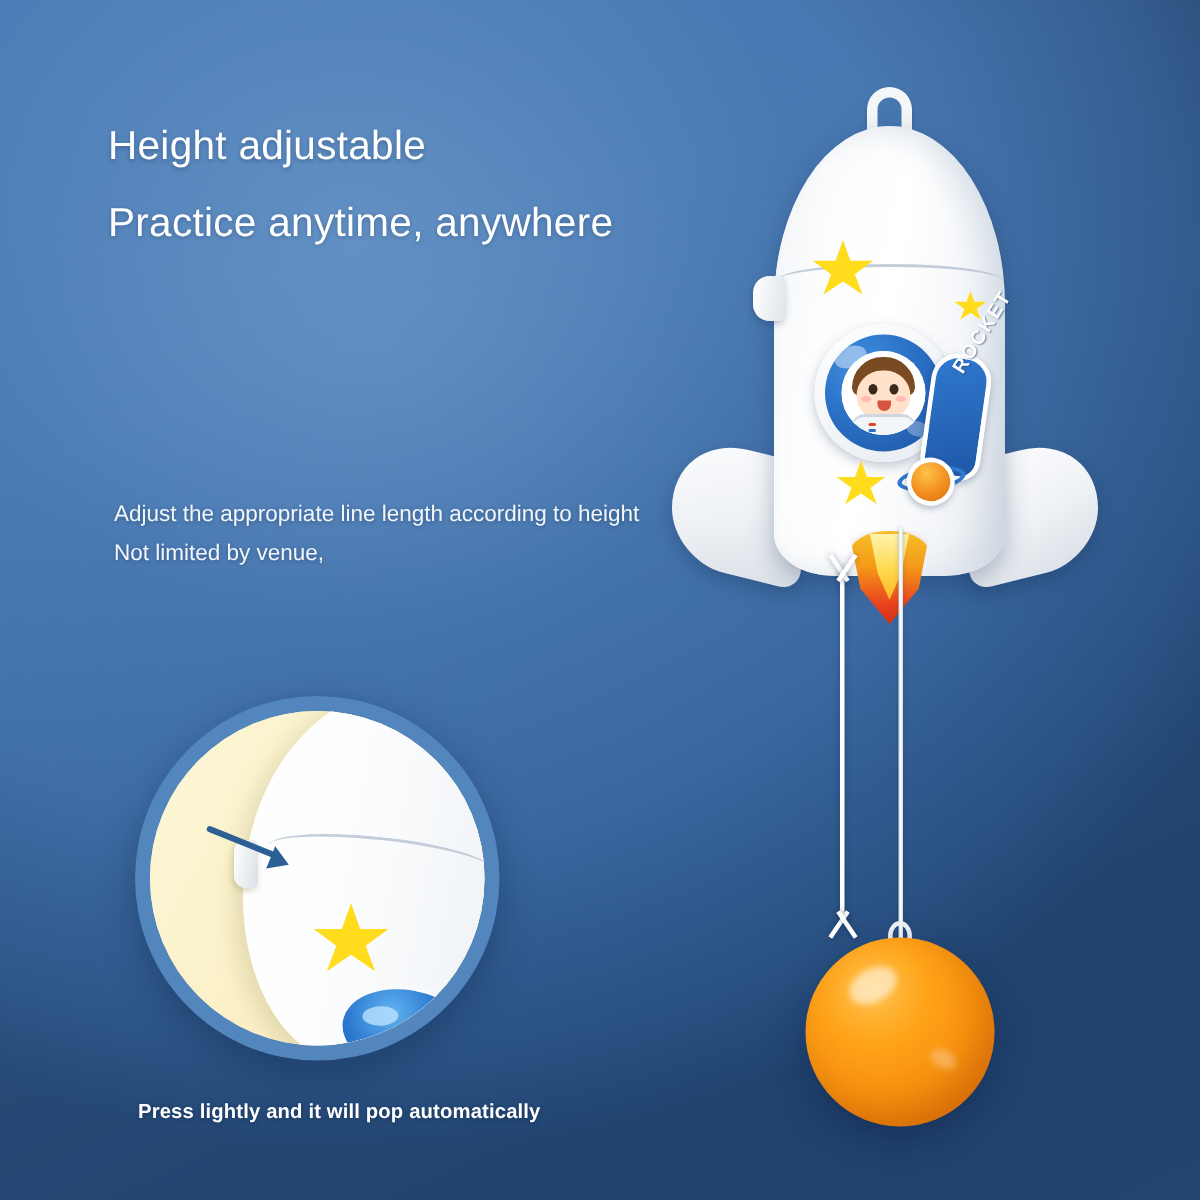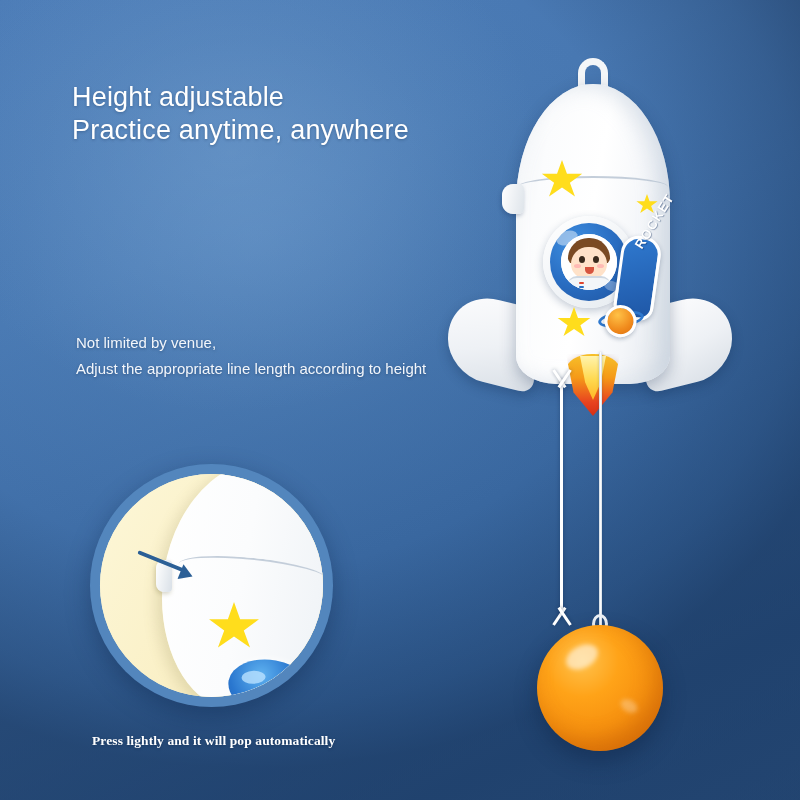--- a/index.html
+++ b/index.html
@@ -36,39 +36,38 @@
   }
 
   
   .headline {
     position:absolute; left:72px; top:82px;
     color:#ffffff;
     font-size:27px; font-weight:normal;
     letter-spacing:0.2px;
     text-shadow:0 1px 3px rgba(10,30,60,0.30);
   }
-  .headline .line2 { margin-top:2px; display:block; }
+  .headline .line2 { margin-top:20px; display:block; }
   .headline .line1 { display:block; }
 
   .subtext {
     position:absolute; left:76px; top:330px;
     color:#f2f6fb;
     font-size:15px; font-weight:400;
     line-height:26px;
     text-shadow:0 1px 3px rgba(10,30,60,0.35);
   }
   .subtext span { display:block; }
 
   .caption {
     position:absolute; left:92px; top:733px;
     color:#ffffff;
     font-size:13.5px; font-weight:bold;
     letter-spacing:0.1px;
     text-shadow:0 1px 3px rgba(10,30,60,0.40);
-    font-family:Liberation Serif, serif;
   }
 
   
   .rocket-wrap {
     position:absolute; left:470px; top:58px;
     width:240px; height:320px;
   }
   .hook {
     position:absolute; left:108px; top:0px;
     width:30px; height:34px;
@@ -411,22 +410,22 @@
   <div class="bg-base"></div>
   <div class="bg-vignette"></div>
   <div class="bg-glow"></div>
 
   <div class="headline">
     <span class="line1">Height adjustable</span>
     <span class="line2">Practice anytime, anywhere</span>
   </div>
 
   <div class="subtext">
+    <span>Adjust the appropriate line length according to height</span>
     <span>Not limited by venue,</span>
-    <span>Adjust the appropriate line length according to height</span>
   </div>
 
   <div class="rocket-wrap">
     <div class="hook"></div>
     <div class="wing wing-left"></div>
     <div class="wing wing-right"></div>
     <div class="body"></div>
     <div class="body-seam"></div>
     <div class="side-button"></div>
 

